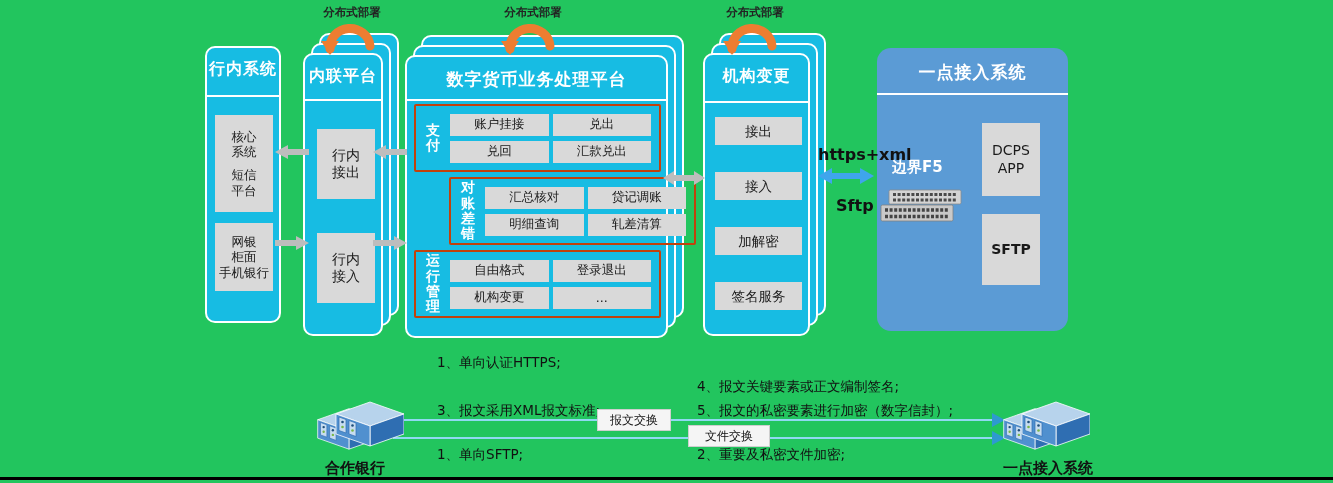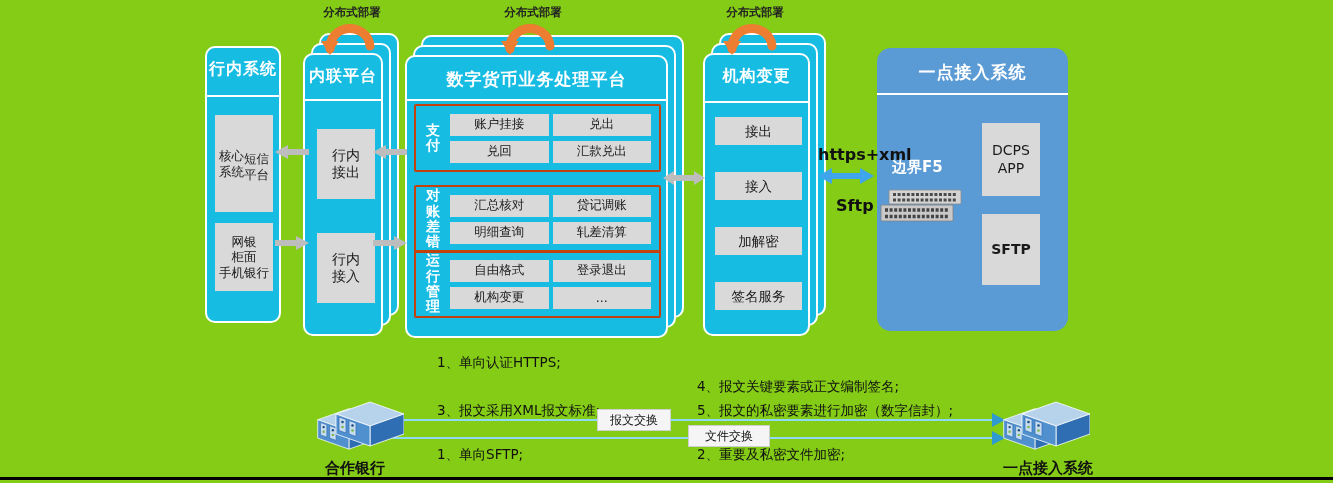--- a/index.html
+++ b/index.html
@@ -1,17 +1,17 @@
 <!DOCTYPE html>
 <html><head>
 <meta charset="utf-8">
 <style>
   html,body{margin:0;padding:0;background:#fff;}
   body{font-family:"DejaVu Sans","Liberation Sans",sans-serif;}
-  #canvas{position:relative;width:1333px;height:483px;background:#84cc16;overflow:hidden;}
+  #canvas{position:relative;width:1333px;height:483px;background:#22c55e;overflow:hidden;}
   .abs{position:absolute;}
   .preline{white-space:pre-line;}
 
   
   .card{position:absolute;background:#17BCE3;border:2px solid #fff;border-radius:10px;box-sizing:border-box;}
   .ghost{z-index:1;}
   .ghost2{z-index:2;}
   .front{z-index:3;}
   .card-title{position:absolute;left:0;right:0;top:11px;text-align:center;color:#fff;font-weight:bold;font-size:16px;letter-spacing:1px;}
   .sep{position:absolute;left:0;right:0;height:2px;background:#fff;}
@@ -65,21 +65,21 @@
     <polygon points="4,28 22,28 13,42" fill="#ED7D31"></polygon>
   </svg>
   <svg class="strap" style="left:719px;" width="66" height="42" viewBox="0 0 66 42">
     <path d="M13 36 A 20 19 0 0 1 53 33" fill="none" stroke="#ED7D31" stroke-width="9" stroke-linecap="round"></path>
     <polygon points="4,28 22,28 13,42" fill="#ED7D31"></polygon>
   </svg>
 
   <div class="card front" style="left:205px;top:46px;width:76px;height:277px;">
     <div class="card-title">行内系统</div>
     <div class="sep" style="top:47px;"></div>
-    <div class="graybox" style="left:8px;top:67px;width:58px;height:97px;font-size:12.5px;">
+    <div class="graybox" style="left:8px;top:67px;width:58px;height:97px;flex-direction:column;font-size:12.5px;">
       <span class="preline">核心
 系统</span>
       <span class="preline" style="margin-top:7px;">短信
 平台</span>
     </div>
     <div class="graybox preline" style="left:8px;top:175px;width:58px;height:68px;font-size:12.5px;">网银
 柜面
 手机银行</div>
   </div>
 
@@ -102,21 +102,21 @@
 
     <div class="dcep-row" style="top:47px;">
       <div class="vlabel">支付</div>
       <div class="btn-grid">
         <div class="btn">账户挂接</div>
         <div class="btn">兑出</div>
         <div class="btn">兑回</div>
         <div class="btn">汇款兑出</div>
       </div>
     </div>
-    <div class="dcep-row" style="top:128px;">
+    <div class="dcep-row" style="top:120px;margin-left:35px;">
       <div class="vlabel">对账差错</div>
       <div class="btn-grid">
         <div class="btn">汇总核对</div>
         <div class="btn">贷记调账</div>
         <div class="btn">明细查询</div>
         <div class="btn">轧差清算</div>
       </div>
     </div>
     <div class="dcep-row" style="top:193px;">
       <div class="vlabel">运行管理</div>

